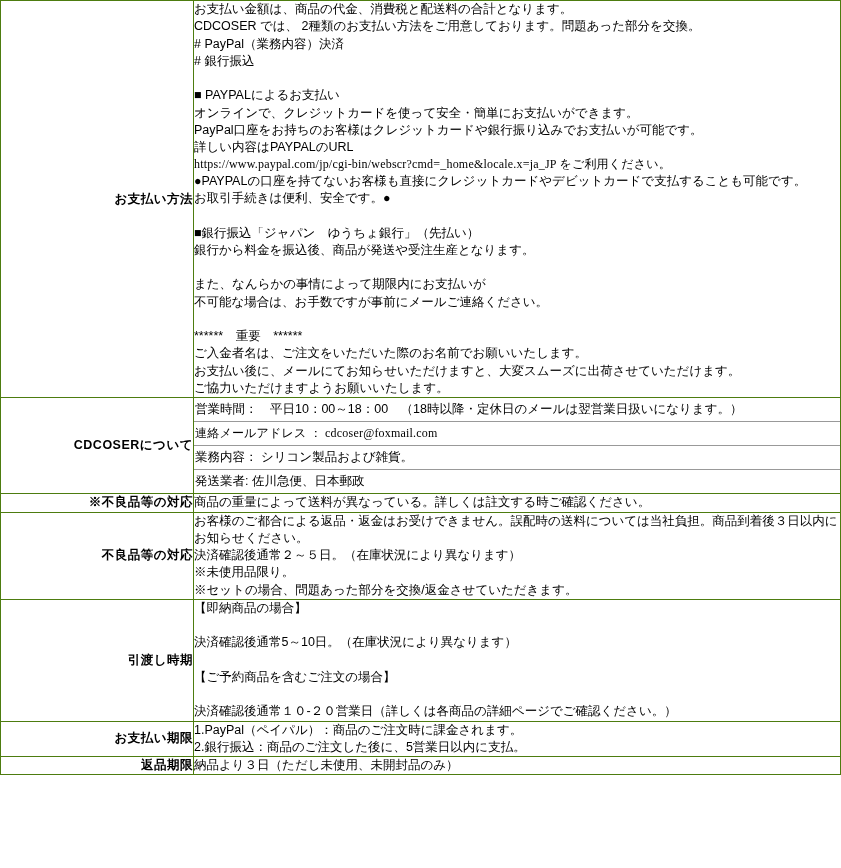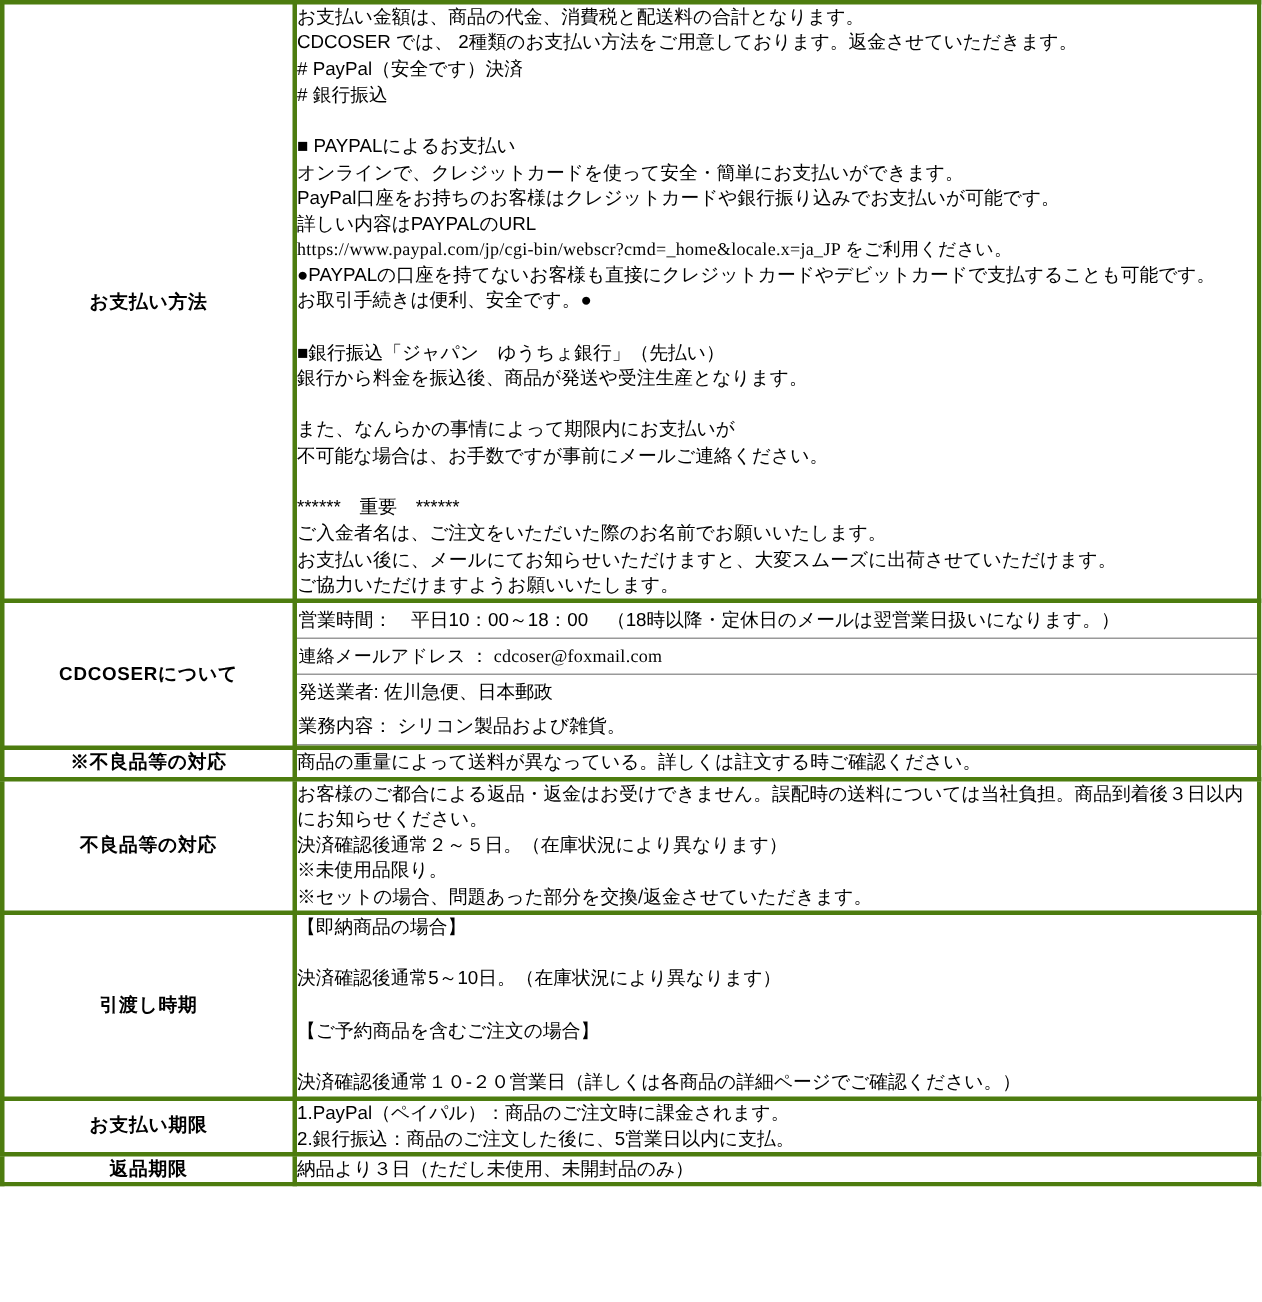--- a/index.html
+++ b/index.html
@@ -12,27 +12,27 @@
     font-size: 12.5px;
     color: #000000;
     width: 841px;
   }
   table.info-table {
     border-collapse: collapse;
     width: 841px;
     table-layout: fixed;
   }
   table.info-table td {
-    border: 3px solid #4d7c0f;
+    border: 1px solid #4d7c0f;
     vertical-align: middle;
     padding: 0;
   }
   td.label-cell {
     width: 192px;
-    text-align: center;
+    text-align: right;
     font-weight: bold;
     font-size: 12.5px;
     letter-spacing: 0.5px;
     padding: 4px 2px;
   }
   td.value-cell {
     padding: 3px 4px 3px 5px;
     line-height: 1.38;
     font-size: 12.5px;
     vertical-align: middle;
@@ -55,22 +55,22 @@
 </head>
 <body>
 
 <table class="info-table">
   <tbody>
 
     <tr>
       <td class="label-cell">お支払い方法</td>
       <td class="value-cell">
         <span class="line">お支払い金額は、商品の代金、消費税と配送料の合計となります。</span>
-        <span class="line">CDCOSER では、 2種類のお支払い方法をご用意しております。返金させていただきます。</span>
-        <span class="line"># PayPal（安全です）決済</span>
+        <span class="line">CDCOSER では、 2種類のお支払い方法をご用意しております。問題あった部分を交換。</span>
+        <span class="line"># PayPal（業務内容）決済</span>
         <span class="line"># 銀行振込</span>
         <span class="blank"></span>
         <span class="line">■ PAYPALによるお支払い</span>
         <span class="line">オンラインで、クレジットカードを使って安全・簡単にお支払いができます。</span>
         <span class="line">PayPal口座をお持ちのお客様はクレジットカードや銀行振り込みでお支払いが可能です。</span>
         <span class="line">詳しい内容はPAYPALのURL</span>
         <span class="line mono-ish">https://www.paypal.com/jp/cgi-bin/webscr?cmd=_home&amp;locale.x=ja_JP をご利用ください。</span>
         <span class="line">●PAYPALの口座を持てないお客様も直接にクレジットカードやデビットカードで支払することも可能です。</span>
         <span class="line">お取引手続きは便利、安全です。●</span>
         <span class="blank"></span>
@@ -92,24 +92,24 @@
       <td class="value-cell cdcoser-row">
         <table style="border-collapse:collapse;width:100%;table-layout:fixed;">
           <tbody>
             <tr>
               <td style="border:none;border-bottom:1px solid #999999;padding:3px 1px;">営業時間：　平日10：00～18：00　（18時以降・定休日のメールは翌営業日扱いになります。）</td>
             </tr>
             <tr>
               <td class="mono-ish" style="border:none;border-bottom:1px solid #999999;padding:3px 1px;">連絡メールアドレス ： cdcoser@foxmail.com</td>
             </tr>
             <tr>
-              <td style="border:none;padding:3px 1px;">発送業者: 佐川急便、日本郵政</td>
+              <td style="border:none;border-bottom:1px solid #999999;padding:3px 1px;">業務内容： シリコン製品および雑貨。</td>
             </tr>
             <tr>
-              <td style="border:none;border-bottom:1px solid #999999;padding:3px 1px;">業務内容： シリコン製品および雑貨。</td>
+              <td style="border:none;padding:3px 1px;">発送業者: 佐川急便、日本郵政</td>
             </tr>
           </tbody>
         </table>
       </td>
     </tr>
 
 
     <tr>
       <td class="label-cell">※不良品等の対応</td>
       <td class="value-cell">

